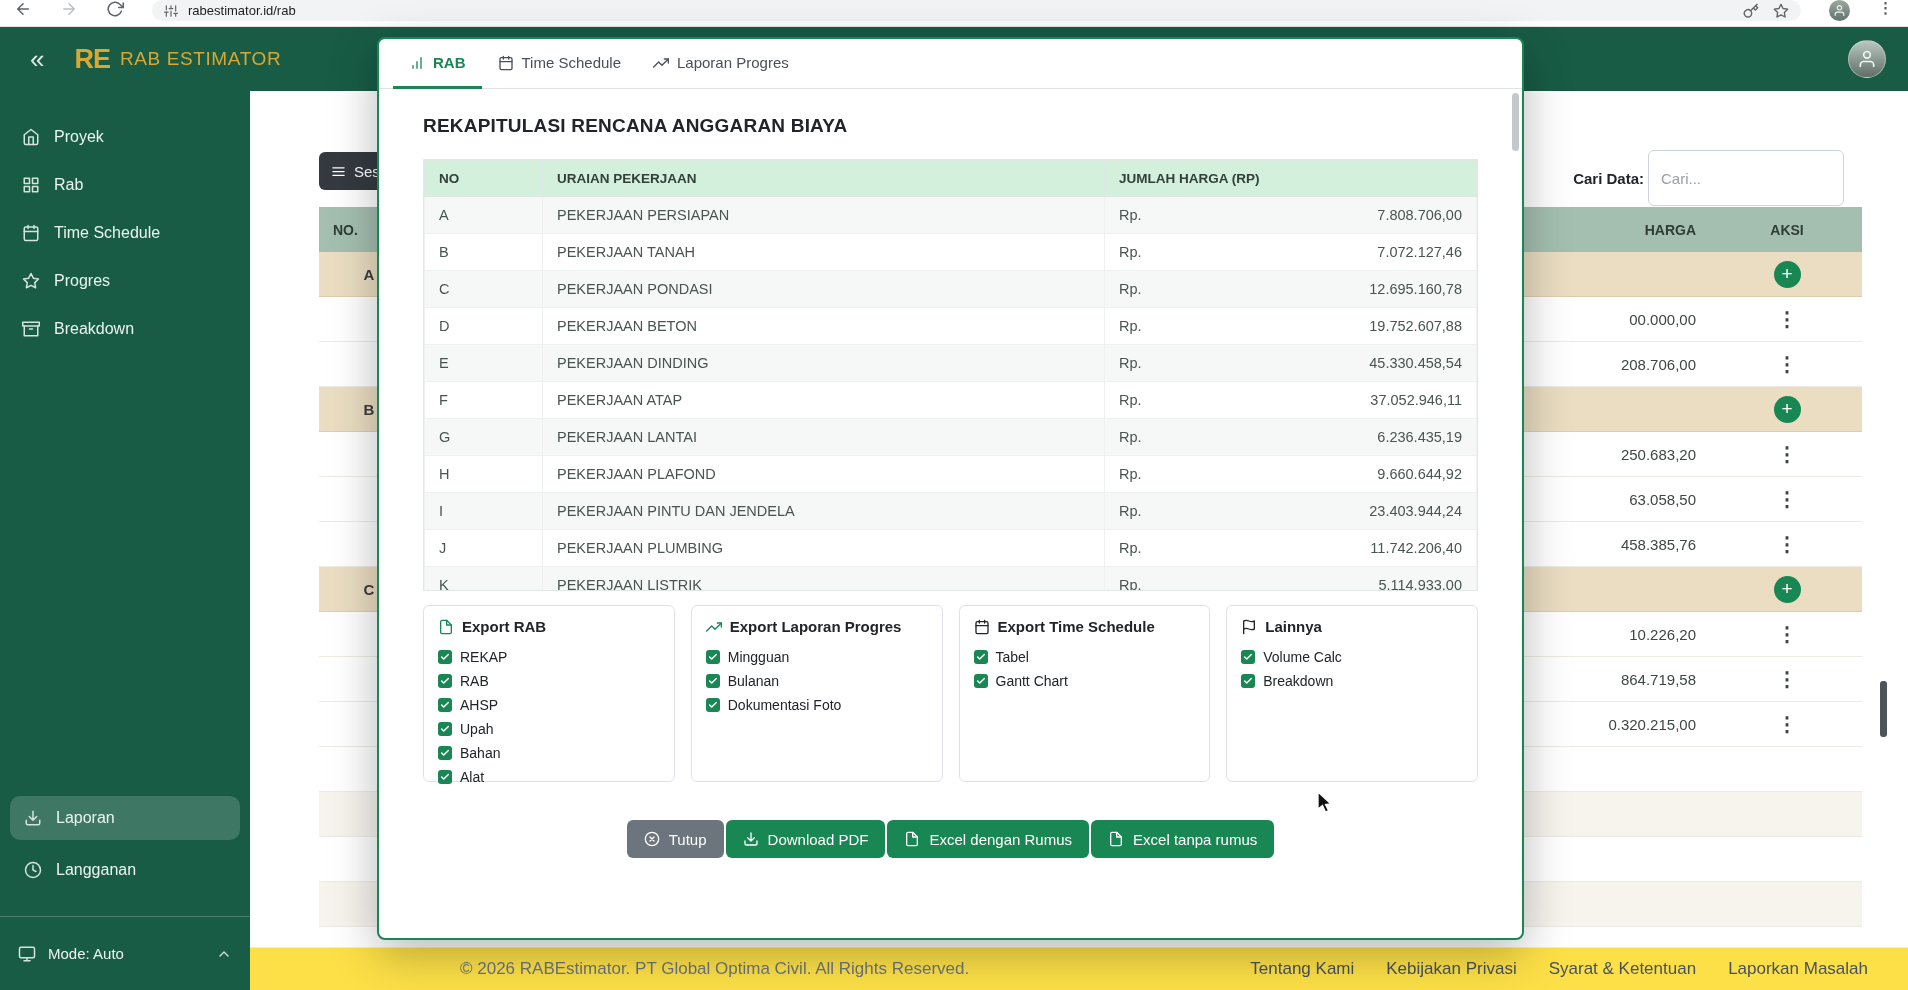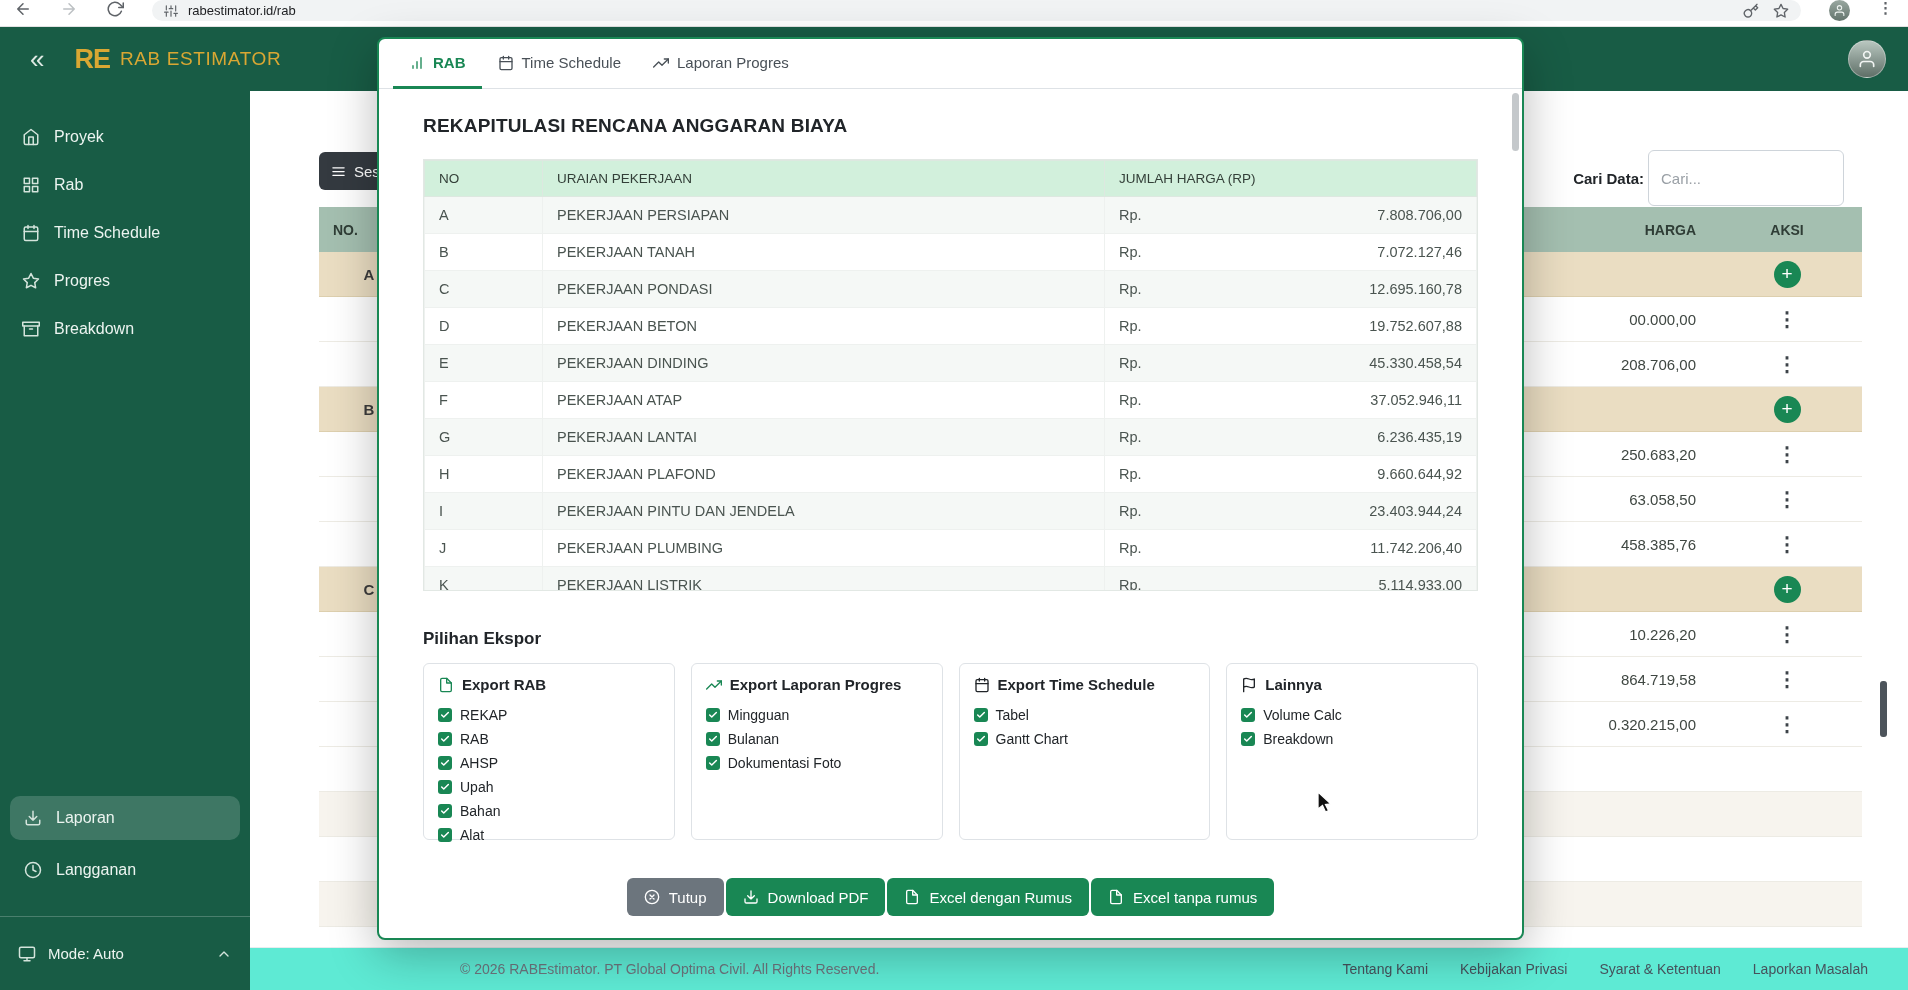--- a/index.html
+++ b/index.html
@@ -62,36 +62,36 @@
   .bg-row.stripe{background:#f7f4ee}
   .bg-no{width:100px;text-align:center;font-weight:700;font-size:15px;color:#3c3c3c}
   .bg-sp{flex:1}
   .bg-harga{width:240px;text-align:right;padding-right:16px;font-size:15px;color:#3f4742}
   .bg-aksi{width:150px;display:flex;justify-content:center}
   .plus-btn{display:none;width:27px;height:27px;border-radius:50%;background:#198754;color:#fff;font-size:19px;align-items:center;justify-content:center;cursor:pointer}
   .bg-row.group .plus-btn{display:flex}
   .dots-btn{display:none;color:#3d4349;font-size:20px;font-weight:700;line-height:1;cursor:pointer}
   .bg-row.item .dots-btn{display:block}
 
-  .footer{position:absolute;left:0;right:0;bottom:0;height:43px;background:#5eead4;border-top:1px solid #e9ecef;display:flex;align-items:center;font-size:14px}
+  .footer{position:absolute;left:0;right:0;bottom:0;height:43px;background:#fde047;border-top:1px solid #e9ecef;display:flex;align-items:center;font-size:17px}
   .footer .copy{color:#6c757d;margin-left:210px}
   .footer .links{margin-left:auto;margin-right:40px;display:flex;gap:32px}
   .footer .links .flink{color:#46525c;cursor:pointer}
 
   
   .modal{position:absolute;left:377px;top:37px;width:1147px;height:903px;background:#fff;border:2px solid #198754;border-radius:8px;box-shadow:0 14px 48px rgba(0,0,0,.28);z-index:10;overflow:hidden}
   .tabs{height:50px;border-bottom:1px solid #dee2e6;display:flex;align-items:stretch;padding:0 14px}
   .tab{display:flex;align-items:center;gap:8px;padding:0 16px;font-size:15px;color:#495057;border-bottom:3px solid transparent;margin-bottom:-1px;cursor:pointer;font-weight:500}
   .tab .ic{width:16px;height:16px}
   .tab.active{color:#198754;border-bottom-color:#198754;font-weight:700}
   .mbody{position:relative;padding:0 44px;height:849px;overflow:hidden}
   .mtitle{padding-top:26px;font-size:19px;font-weight:700;color:#212529;letter-spacing:.2px}
   .rekap{margin-top:22px;height:432px;overflow:hidden;border:1px solid #e2e8e4}
   table.rk{width:100%;border-collapse:collapse;table-layout:fixed}
-  .rk th{background:#d2f0dc;height:36px;font-size:13.5px;color:#333f38;text-align:left;padding:0 14px;border:1px solid #dde8e0;font-weight:400}
+  .rk th{background:#d2f0dc;height:36px;font-size:13.5px;color:#333f38;text-align:left;padding:0 14px;border:1px solid #dde8e0;font-weight:700}
   .rk td{height:37px;font-size:14.5px;color:#4a5450;padding:0 14px;border:1px solid #eef1ef;background:#fff}
   .rk tbody tr:nth-child(odd) td{background:#f5f8f6}
   .jm .rp{float:left}
   .jm .val{float:right}
   .exp-head{margin-top:38px;font-size:17px;font-weight:700;color:#212529}
   .cards{display:flex;gap:16px;margin-top:14px}
   .card{flex:1;border:1px solid #dee2e6;border-radius:6px;height:177px;padding:12px 14px;background:#fff}
   .card-title{display:flex;align-items:center;gap:8px;font-size:15px;font-weight:700;color:#212529;margin-bottom:10px}
   .card-title .ic{width:16px;height:16px}
   .ic-green{color:#198754}
@@ -636,21 +636,20 @@
                 <td>PEKERJAAN LISTRIK</td>
                 <td class="jm">
                   <span class="rp">Rp.</span>
                   <span class="val">5.114.933,00</span>
                 </td>
               </tr>
             </tbody>
         </table>
       </div>
 
-      <div class="exp-head">Pilihan Ekspor</div>
 
       <div class="cards">
         <div class="card">
           <div class="card-title">
             <svg class="ic ic-green">
                 <use href="#i-file"></use>
               </svg>
             <span>Export RAB</span>
           </div>
           <div>

